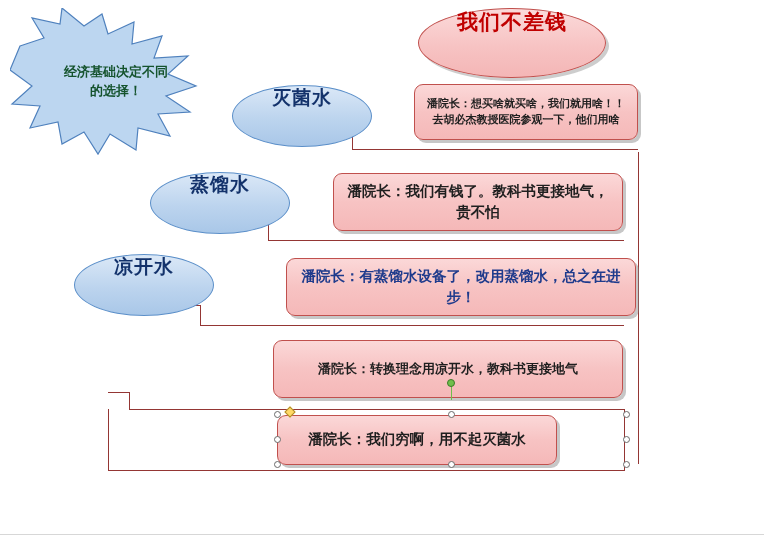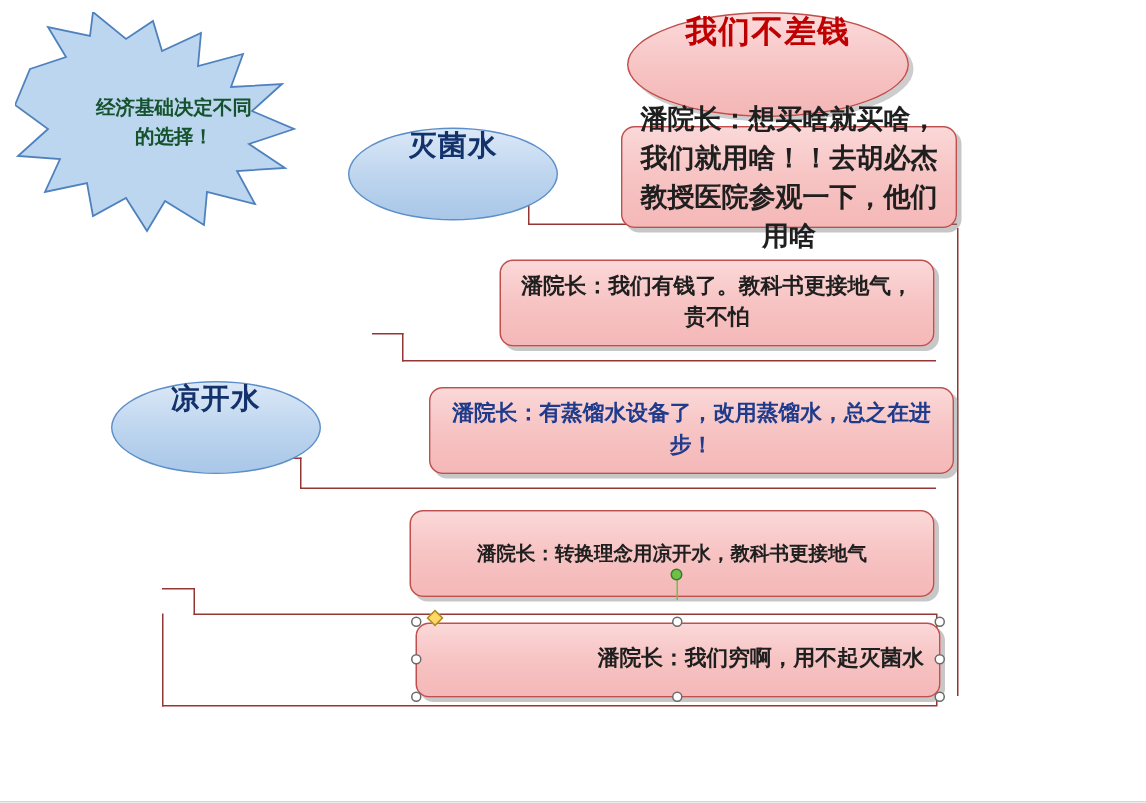--- a/index.html
+++ b/index.html
@@ -162,49 +162,52 @@
   <div class="line hline" style="left:108px; top:392px; width:22px;"></div>
 
   <div class="line hline" style="left:108px; top:470px; width:516px;"></div>
   <div class="line vline" style="left:108px; top:409px; height:62px;"></div>
   <div class="line vline" style="left:624px; top:409px; height:62px;"></div>
 
   <div class="ellipse" style="left:232px; top:85px; width:140px; height:62px; font-size:19px;">
     <span>灭菌水</span>
   </div>
 
+  <div class="ellipse" style="left:150px; top:172px; width:140px; height:62px; font-size:19px;">
+    <span>蒸馏水</span>
+  </div>
 
   <div class="ellipse" style="left:74px; top:254px; width:140px; height:62px; font-size:19px;">
     <span>凉开水</span>
   </div>
 
 
   <div class="ellipse" style="left:418px; top:8px; width:188px; height:70px; font-size:21px;
               background:linear-gradient(180deg,#fbdada 0%,#f7c3c3 55%,#f4b6b6 100%); border-color:#c0504d;
               color:#c00000; box-shadow:3px 3px 0 rgba(130,130,130,0.4);">
     <span>我们不差钱</span>
   </div>
 
-  <div class="redbox" style="left:414px; top:84px; width:224px; height:68px; font-size:18px;justify-content:center;">
+  <div class="redbox" style="left:414px; top:84px; width:224px; height:56px; font-size:11px;justify-content:center;">
     <span class="txt-dark">潘院长：想买啥就买啥，我们就用啥！！去胡必杰教授医院参观一下，他们用啥</span>
   </div>
 
   <div class="redbox" style="left:333px; top:173px; width:290px; height:58px; font-size:14.5px;">
     <span class="txt-dark">潘院长：我们有钱了。教科书更接地气，贵不怕</span>
   </div>
 
   <div class="redbox" style="left:272px; top:258px; width:350px; height:58px; font-size:14.5px;margin-left:14px;">
     <span class="txt-blue">潘院长：有蒸馏水设备了，改用蒸馏水，总之在进步！</span>
   </div>
 
   <div class="redbox" style="left:273px; top:340px; width:350px; height:58px; font-size:13px;">
     <span class="txt-dark">潘院长：转换理念用凉开水，教科书更接地气</span>
   </div>
 
-  <div class="redbox" style="left:277px; top:415px; width:350px; height:50px; font-size:14.5px;justify-content:flex-end;">
+  <div class="redbox" style="left:277px; top:415px; width:280px; height:50px; font-size:14.5px;">
     <span class="txt-dark">潘院长：我们穷啊，用不起灭菌水</span>
   </div>
 
   <div class="rot-stem" style="left:451px; top:386px; height:14px;"></div>
   <div class="rot" style="left:447px; top:379px;"></div>
   <div class="adjust" style="left:286px; top:408px;"></div>
 
   <div class="handle" style="left:274px; top:411px;"></div>
   <div class="handle" style="left:448px; top:411px;"></div>
   <div class="handle" style="left:623px; top:411px;"></div>

